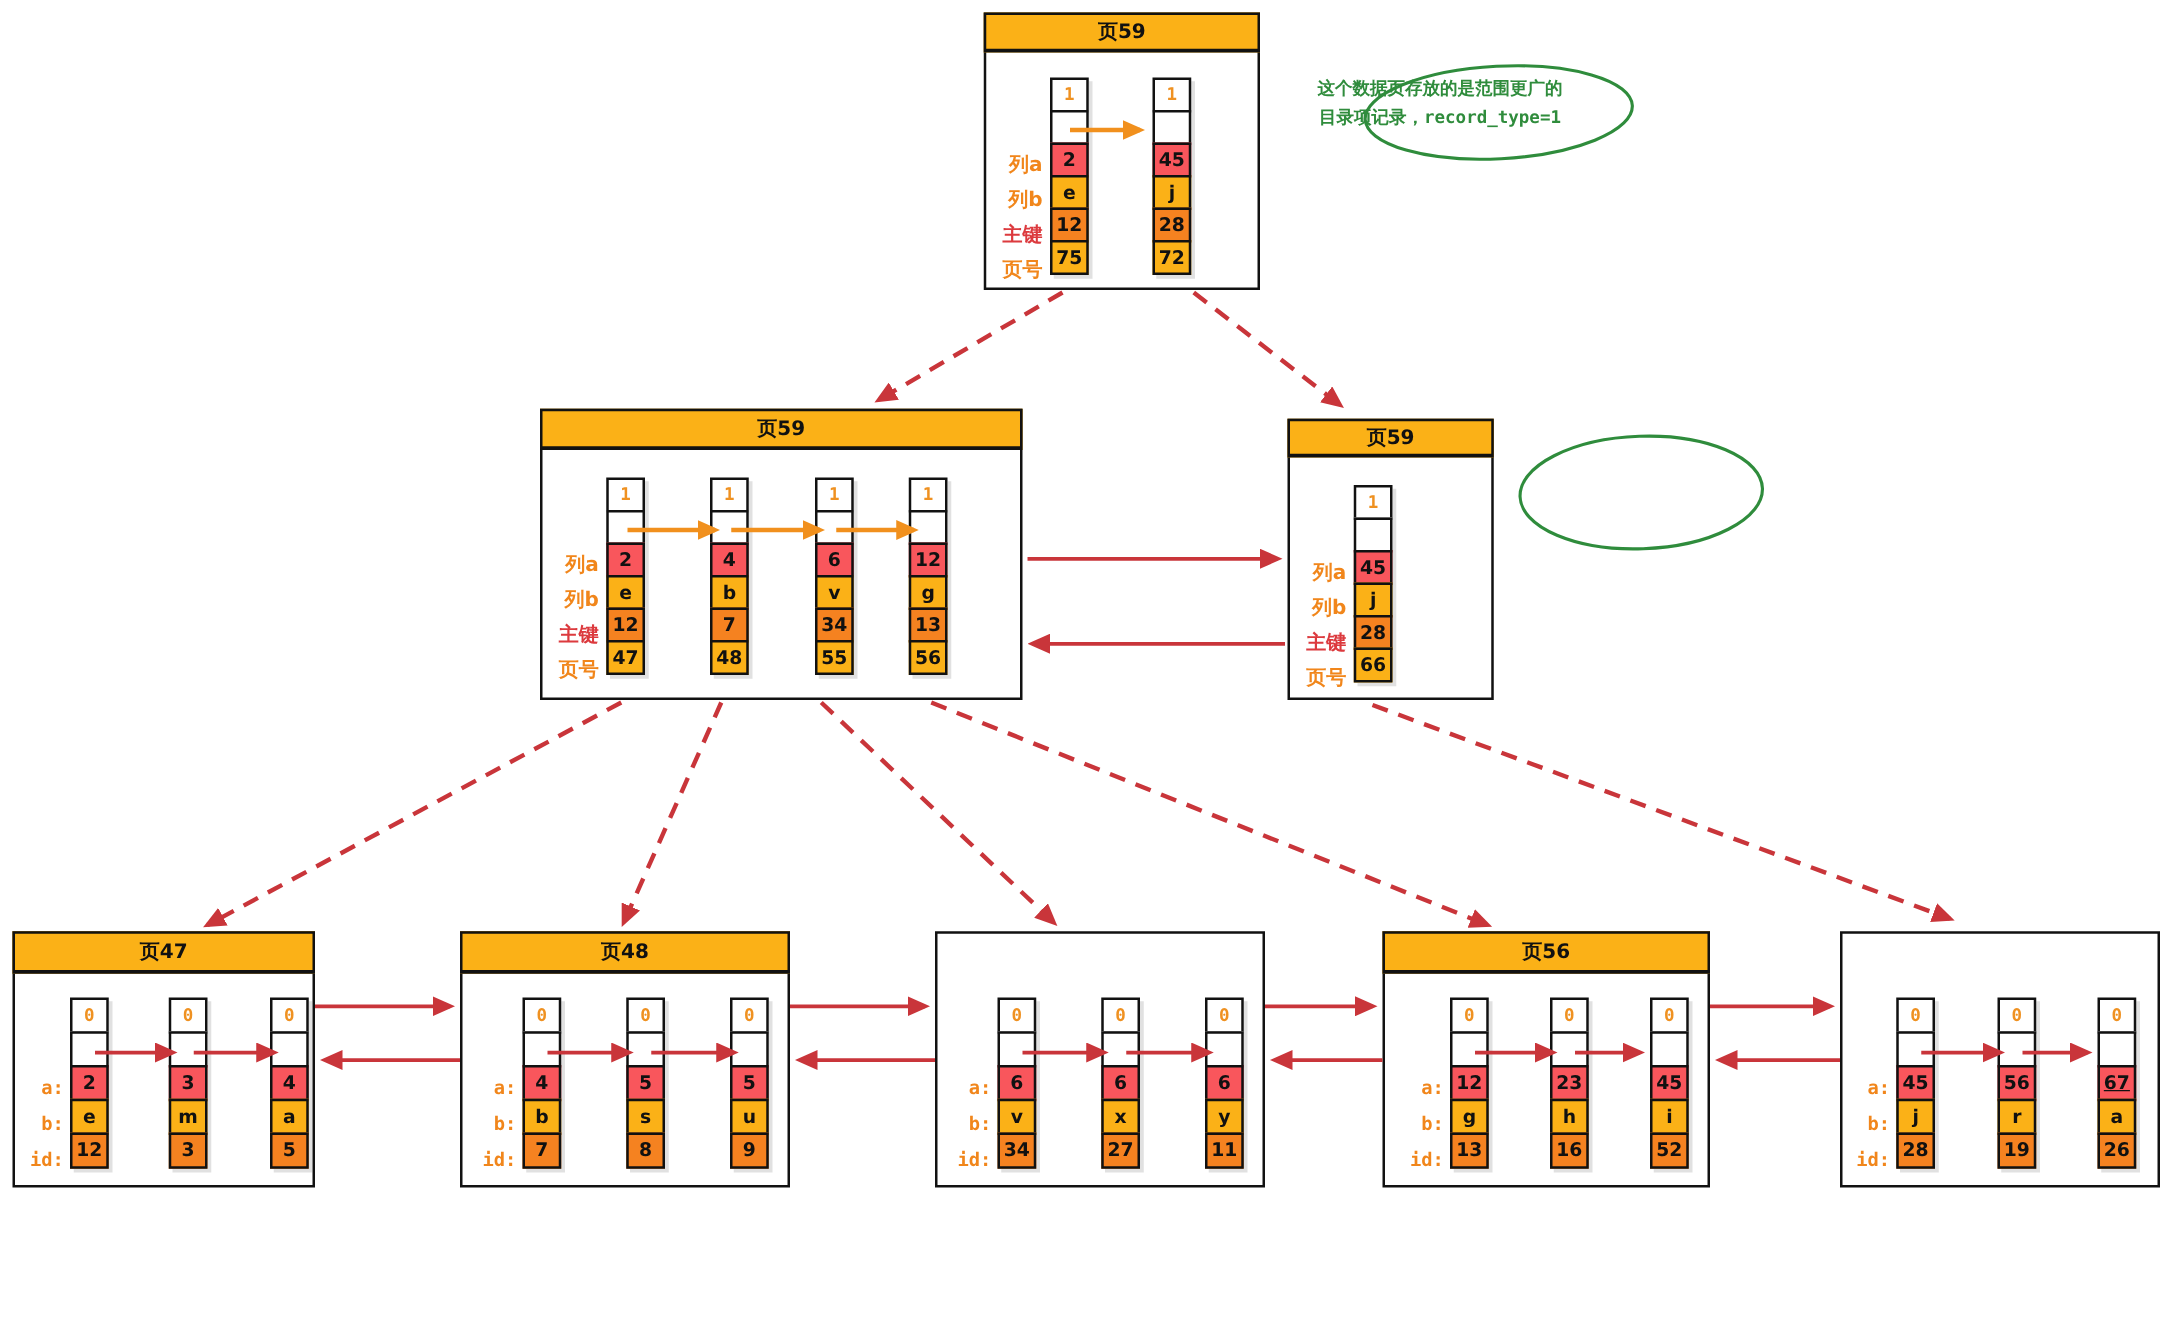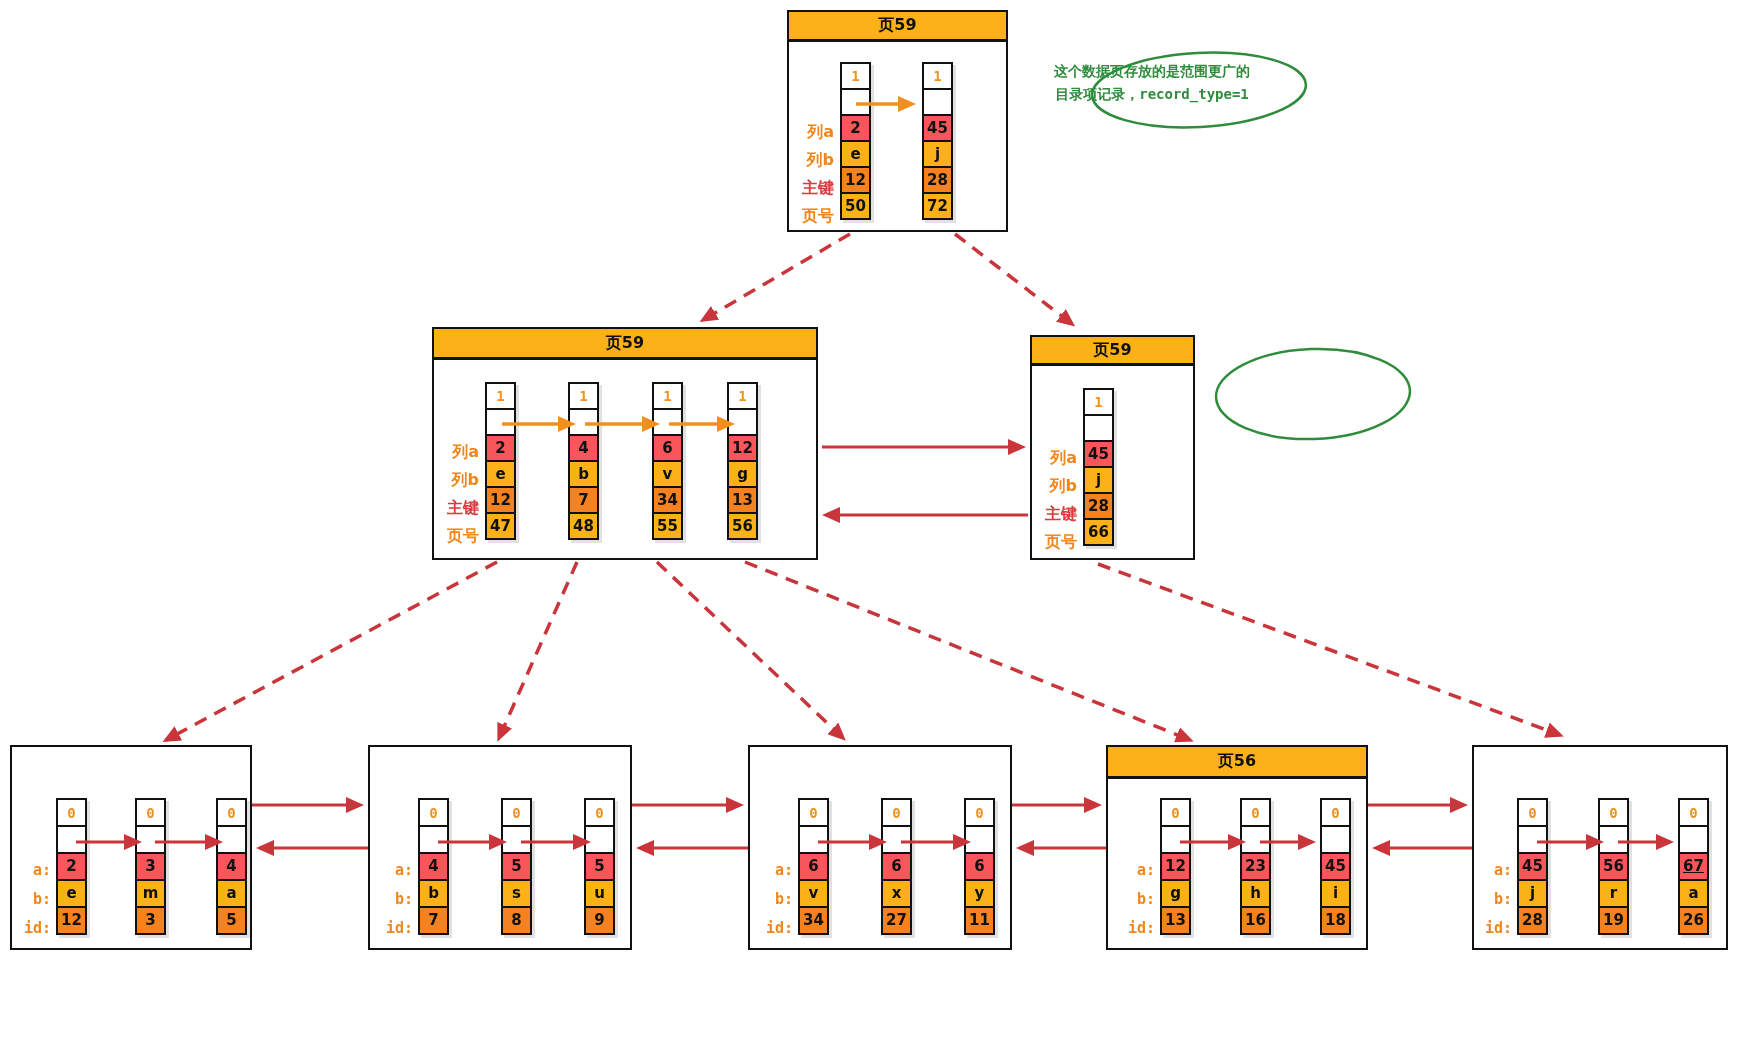--- a/index.html
+++ b/index.html
@@ -115,21 +115,21 @@
       <div class="rowlabel lo" style="left: 0px; width: 50px; top: 106px; height: 28px;">列a</div>
       <div class="rowlabel lo" style="left: 0px; width: 50px; top: 134px; height: 28px;">列b</div>
       <div class="rowlabel lr" style="left: 0px; width: 50px; top: 162px; height: 28px;">主键</div>
       <div class="rowlabel lo" style="left: 0px; width: 50px; top: 190px; height: 28px;">页号</div>
       <div class="reccol" style="left: 51px; top: 50px;">
         <div class="cell flag" style="height: 28px;">1</div>
         <div class="cell" style="height: 28px;"></div>
         <div class="cell red" style="height: 28px;">2</div>
         <div class="cell amber" style="height: 28px;">e</div>
         <div class="cell orange" style="height: 28px;">12</div>
-        <div class="cell amber" style="height: 28px;">50</div>
+        <div class="cell amber" style="height: 28px;">75</div>
       </div>
       <div class="reccol" style="left: 133px; top: 50px;">
         <div class="cell flag" style="height: 28px;">1</div>
         <div class="cell" style="height: 28px;"></div>
         <div class="cell red" style="height: 28px;">45</div>
         <div class="cell amber" style="height: 28px;">j</div>
         <div class="cell orange" style="height: 28px;">28</div>
         <div class="cell amber" style="height: 28px;">72</div>
       </div>
     </section>
@@ -181,20 +181,21 @@
       <div class="reccol" style="left: 51px; top: 51px;">
         <div class="cell flag" style="height: 28px;">1</div>
         <div class="cell" style="height: 28px;"></div>
         <div class="cell red" style="height: 28px;">45</div>
         <div class="cell amber" style="height: 28px;">j</div>
         <div class="cell orange" style="height: 28px;">28</div>
         <div class="cell amber" style="height: 28px;">66</div>
       </div>
     </section>
     <section class="page" style="left: 10px; top: 745px; width: 242px; height: 205px;">
+      <div class="titlebar" style="height: 34px;">页47</div>
       <div class="rowlabel lo monolbl" style="left: 0px; width: 44px; top: 109px; height: 29px;">a:</div>
       <div class="rowlabel lo monolbl" style="left: 0px; width: 44px; top: 138px; height: 29px;">b:</div>
       <div class="rowlabel lo monolbl" style="left: 0px; width: 44px; top: 167px; height: 29px;">id:</div>
       <div class="reccol" style="left: 44px; top: 51px;">
         <div class="cell flag" style="height: 29px;">0</div>
         <div class="cell" style="height: 29px;"></div>
         <div class="cell red" style="height: 29px;">2</div>
         <div class="cell amber" style="height: 29px;">e</div>
         <div class="cell orange" style="height: 29px;">12</div>
       </div>
@@ -207,20 +208,21 @@
       </div>
       <div class="reccol" style="left: 204px; top: 51px;">
         <div class="cell flag" style="height: 29px;">0</div>
         <div class="cell" style="height: 29px;"></div>
         <div class="cell red" style="height: 29px;">4</div>
         <div class="cell amber" style="height: 29px;">a</div>
         <div class="cell orange" style="height: 29px;">5</div>
       </div>
     </section>
     <section class="page" style="left: 368px; top: 745px; width: 264px; height: 205px;">
+      <div class="titlebar" style="height: 34px;">页48</div>
       <div class="rowlabel lo monolbl" style="left: 0px; width: 48px; top: 109px; height: 29px;">a:</div>
       <div class="rowlabel lo monolbl" style="left: 0px; width: 48px; top: 138px; height: 29px;">b:</div>
       <div class="rowlabel lo monolbl" style="left: 0px; width: 48px; top: 167px; height: 29px;">id:</div>
       <div class="reccol" style="left: 48px; top: 51px;">
         <div class="cell flag" style="height: 29px;">0</div>
         <div class="cell" style="height: 29px;"></div>
         <div class="cell red" style="height: 29px;">4</div>
         <div class="cell amber" style="height: 29px;">b</div>
         <div class="cell orange" style="height: 29px;">7</div>
       </div>
@@ -282,21 +284,21 @@
         <div class="cell" style="height: 29px;"></div>
         <div class="cell red" style="height: 29px;">23</div>
         <div class="cell amber" style="height: 29px;">h</div>
         <div class="cell orange" style="height: 29px;">16</div>
       </div>
       <div class="reccol" style="left: 212px; top: 51px;">
         <div class="cell flag" style="height: 29px;">0</div>
         <div class="cell" style="height: 29px;"></div>
         <div class="cell red" style="height: 29px;">45</div>
         <div class="cell amber" style="height: 29px;">i</div>
-        <div class="cell orange" style="height: 29px;">18</div>
+        <div class="cell orange" style="height: 29px;">52</div>
       </div>
     </section>
     <section class="page" style="left: 1472px; top: 745px; width: 256px; height: 205px;">
       <div class="rowlabel lo monolbl" style="left: 0px; width: 43px; top: 109px; height: 29px;">a:</div>
       <div class="rowlabel lo monolbl" style="left: 0px; width: 43px; top: 138px; height: 29px;">b:</div>
       <div class="rowlabel lo monolbl" style="left: 0px; width: 43px; top: 167px; height: 29px;">id:</div>
       <div class="reccol" style="left: 43px; top: 51px;">
         <div class="cell flag" style="height: 29px;">0</div>
         <div class="cell" style="height: 29px;"></div>
         <div class="cell red" style="height: 29px;">45</div>

